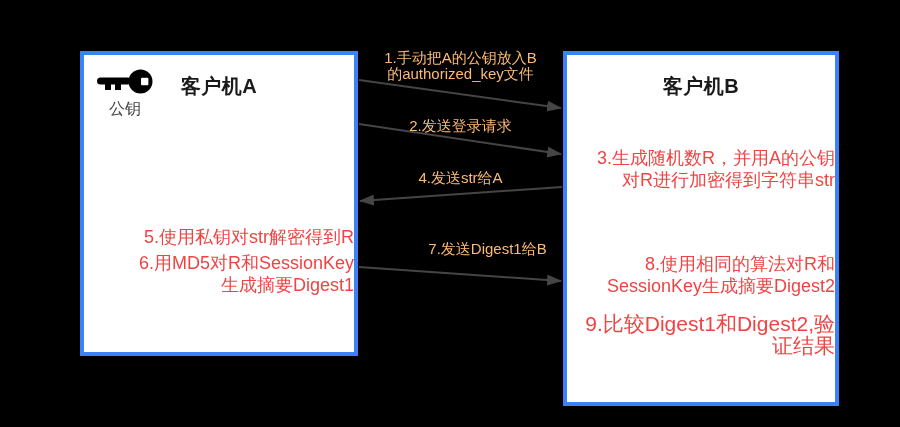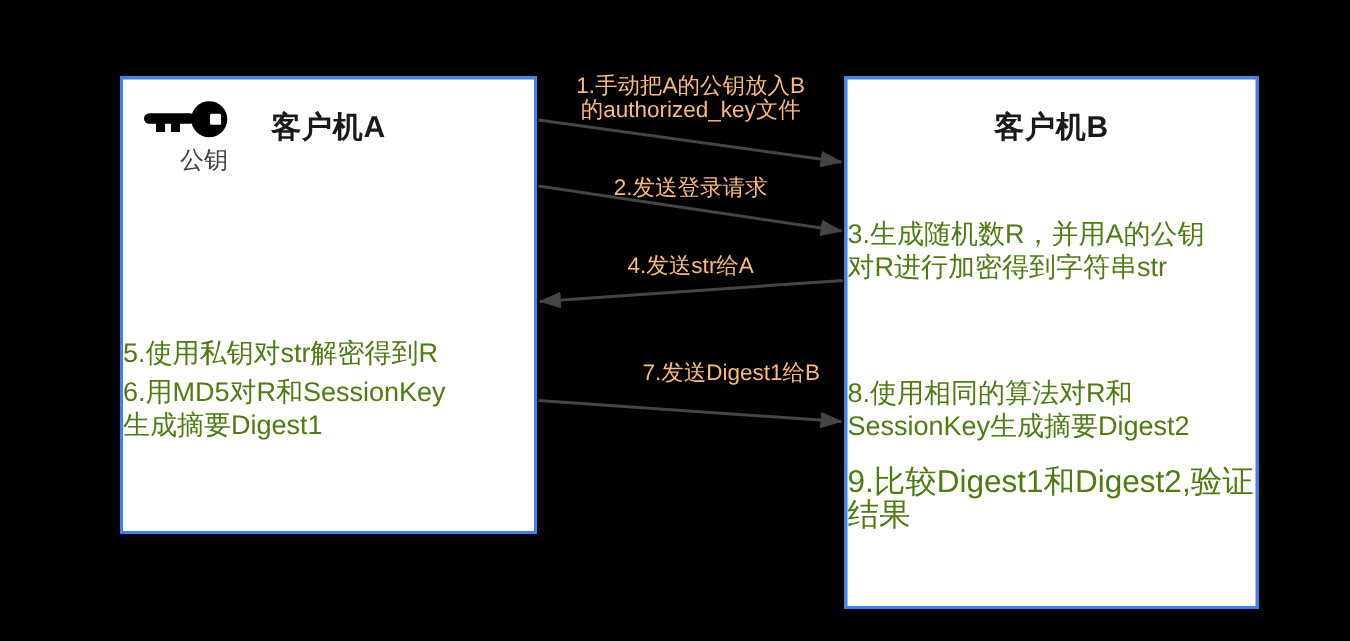--- a/index.html
+++ b/index.html
@@ -7,57 +7,57 @@
     position: relative;
     width: 900px;
     height: 427px;
     background: #000000;
     font-family: "Liberation Sans", sans-serif;
     overflow: hidden;
   }
   .box {
     position: absolute;
     background: #ffffff;
-    border: 2px solid #3b82f6;
+    border: 4px solid #3b82f6;
     box-sizing: border-box;
   }
   .box-a { left: 80px;  top: 51px; width: 278px; height: 305px; }
   .box-b { left: 563px; top: 51px; width: 276px; height: 355px; }
   .box-title {
     position: absolute;
     left: 0; right: 0; top: 18px;
     text-align: center;
     font-size: 20px;
     font-weight: bold;
     color: #1a1a1a;
     letter-spacing: 0.5px;
   }
   .step {
     position: absolute;
     left: 0; right: 0;
-    text-align: left;
+    text-align: right;
     font-size: 18px;
     line-height: 22px;
-    color: #4d7c0f;
+    color: #ef4444;
     white-space: pre-line;
   }
   .box-a .step-5 { top: 171px; }
   .box-a .step-6 { top: 197px; }
   .box-b .step-3 { top: 92px; }
   .box-b .step-8 { top: 198px; }
   .box-b .step-9 { top: 258px; font-size: 21px; }
   .key-group {
     position: absolute;
     left: 12px;
     width: 58px;
     display: flex;
     flex-direction: column;
     align-items: center;
   }
-  .key-group.key-1 { top: 14px; align-items: flex-end; }
+  .key-group.key-1 { top: 14px; }
   .key-group.key-2 { top: 66px; }
   .key-svg { width: 56px; height: 26px; display: block; }
   .key-label {
     margin-top: 4px;
     font-size: 16px;
     color: #3f3f3f;
     text-align: center;
   }
   .arrows-svg {
     position: absolute;

